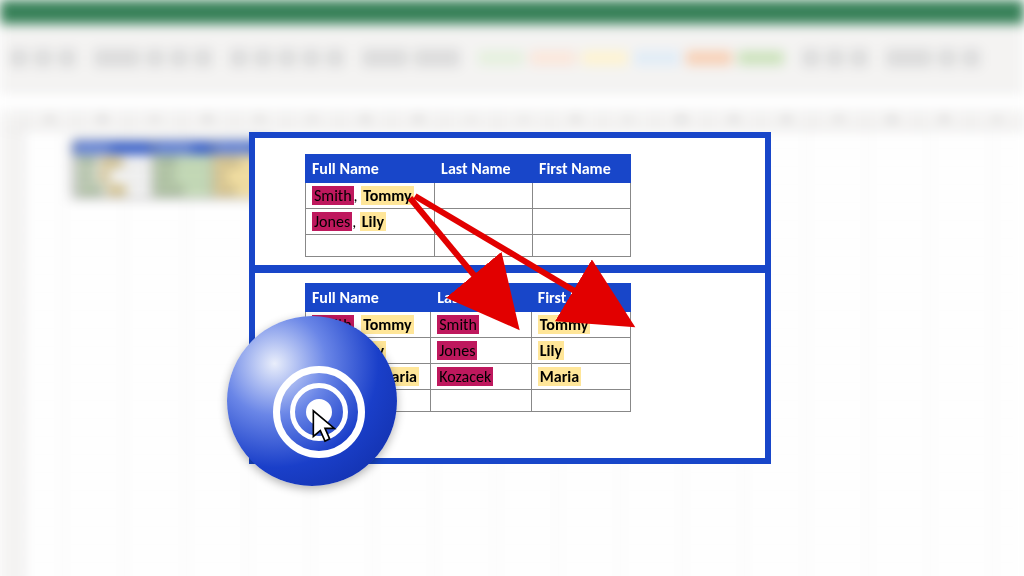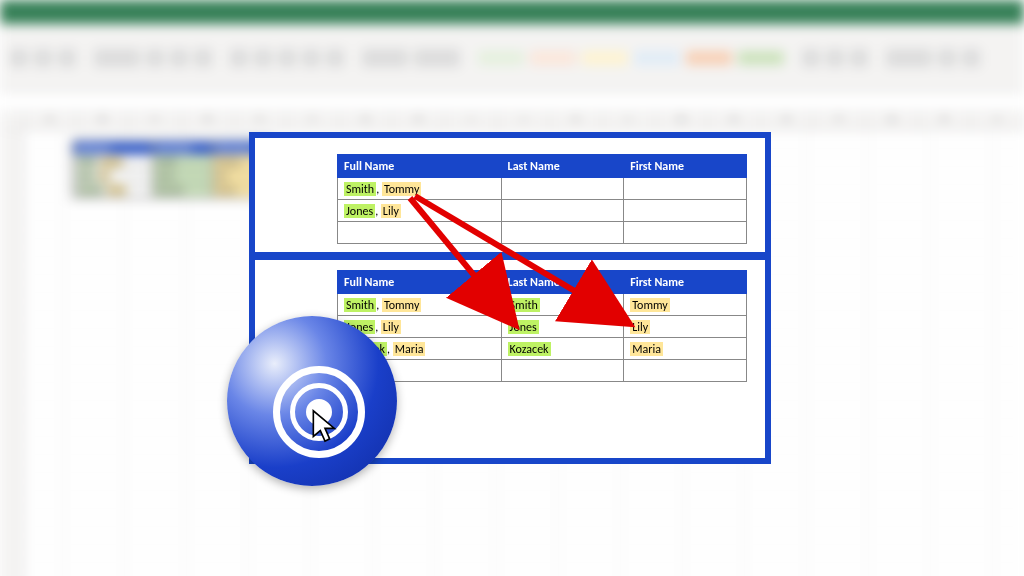--- a/index.html
+++ b/index.html
@@ -88,36 +88,36 @@
   }
   .pane {
     padding: 16px 16px 8px 16px;
   }
   .pane.bottom { padding: 10px 16px 14px 16px; }
   .sep {
     height: 8px; background: #1846c9;
   }
   table.t {
     border-collapse: collapse;
-    font-size: 12px;
-    width: 410px;
-    margin-left: 66px;
+    font-size: 16px;
+    width: 326px;
+    margin-left: 34px;
   }
   table.t th {
     background: #1846c9; color: #fff; text-align: left;
     padding: 4px 6px; border: 1px solid #1846c9; font-weight: bold;
   }
   table.t td {
     border: 1px solid #888; padding: 3px 6px; background: #fff; height: 22px;
   }
   .col-full { width: 160px; }
   .col-last { width: 120px; }
   .col-first { width: 120px; }
-  .grn { background: #bef264; display: inline-block; padding: 0 2px; }
-  .yel { background: #ffe699; display: inline-block; padding: 0 2px; }
+  .grn { background: #be185d; display: inline-block; padding: 0 2px; }
+  .yel { background: #ffe699; display: inline-block; padding: 0 2px; font-weight: bold; }
 
   
   .logo {
     position: absolute;
     left: -28px; bottom: -28px;
     width: 170px; height: 170px;
     border-radius: 50%;
     background: radial-gradient(circle at 28% 28%, #e9eefb, #6a86e7 30%, #1a3fc9 60%, #0f2aa0 100%);
     z-index: 7;
     box-shadow: 0 3px 10px rgba(0,0,0,.3);

